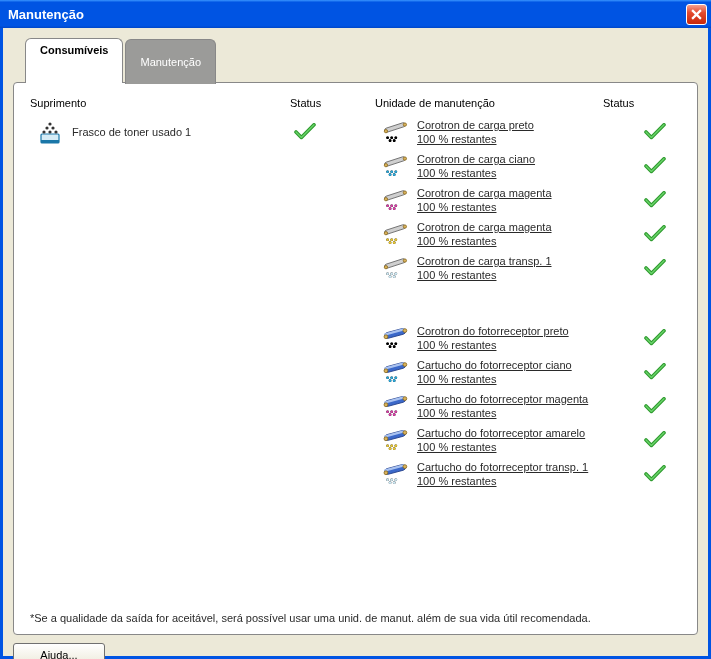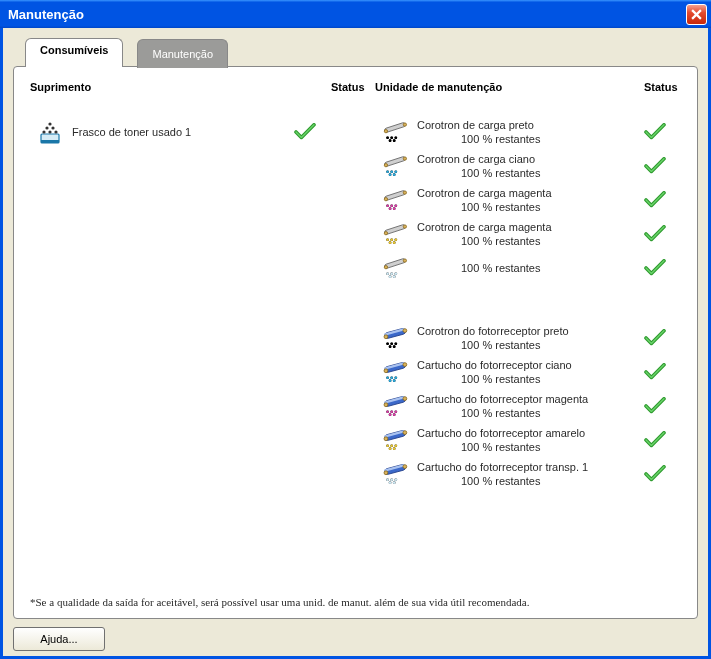--- a/index.html
+++ b/index.html
@@ -40,27 +40,27 @@
     padding: 10px 10px 8px 10px;
     position: relative;
   }
   .tabs {
     display: flex;
     margin-left: 12px;
     position: relative;
     z-index: 2;
   }
   .tab {
-    padding: 8px 14px;
+    padding: 16px 14px;
     font-size: 11px;
     border: 1px solid #888;
     border-bottom: none;
     border-top-left-radius: 6px;
     border-top-right-radius: 6px;
-    margin-right: 14px;
+    margin-right: 2px;
     background: #9b9b99;
     color: #fff;
     cursor: pointer;
     position: relative;
     top: 1px;
   }
   .tab.active {
     background: #fff;
     color: #000;
     font-weight: bold;
@@ -79,48 +79,46 @@
     position: relative;
   }
   .columns {
     display: flex;
     align-items: flex-start;
   }
   .col-left { width: 345px; }
   .col-right { flex: 1; }
   .col-head {
     display: flex;
-    font-weight: bold;
+    font-weight: normal;
     color: #000;
-    margin-bottom: 22px;
-    gap: 41px;
+    margin-bottom: 6px;
   }
   .col-left .hd-name { width: 260px; }
   .col-left .hd-status { flex: 1; }
   .col-right .hd-name { width: 228px; }
   .col-right .hd-status { flex: 1; text-align: left; }
   .row {
     display: flex;
     align-items: center;
     min-height: 34px;
   }
   .row .icon-cell { width: 40px; display: flex; justify-content: center; }
   .row .text-cell { padding-left: 2px; color: #2a2a2a; }
   .col-left .row .text-cell { width: 220px; }
-  .col-right .row .text-cell { width: 225px; line-height: 14px; }
+  .col-right .row .text-cell { width: 225px; line-height: 14px; text-decoration: underline; }
   .row .status-cell { flex: 1; display: flex; justify-content: flex-start; padding-left: 4px; }
-  .sub { color: #2a2a2a; margin-left: 44px; }
+  .sub { color: #2a2a2a; }
   .gap { height: 36px; }
   .footnote {
     position: absolute;
     bottom: 10px;
     left: 16px;
     right: 5px;
     color: #2a2a2a;
-    font-family: Liberation Serif, serif;
   }
   .button-bar {
     display: flex;
     justify-content: space-between;
     margin-top: 8px;
   }
   .btn {
     min-width: 92px;
     height: 24px;
     background: linear-gradient(to bottom, #fff, #ece9d8);
@@ -335,20 +333,21 @@
                   <g fill="#cfeaf5">
                     <circle cx="8" cy="19" r="1.6"></circle>
                     <circle cx="13" cy="19" r="1.6"></circle>
                     <circle cx="18" cy="19" r="1.6"></circle>
                     <circle cx="11" cy="22.5" r="1.6"></circle>
                     <circle cx="16" cy="22.5" r="1.6"></circle>
                   </g>
                 </svg>
               </div>
               <div class="text-cell">
+                <div>Corotron de carga transp. 1</div>
                 <div class="sub">100 % restantes</div>
               </div>
               <div class="status-cell">
                 <svg class="check">
                   <use href="#sym-check"></use>
                 </svg>
               </div>
             </div>
           </div>
         <div class="gap"></div>

